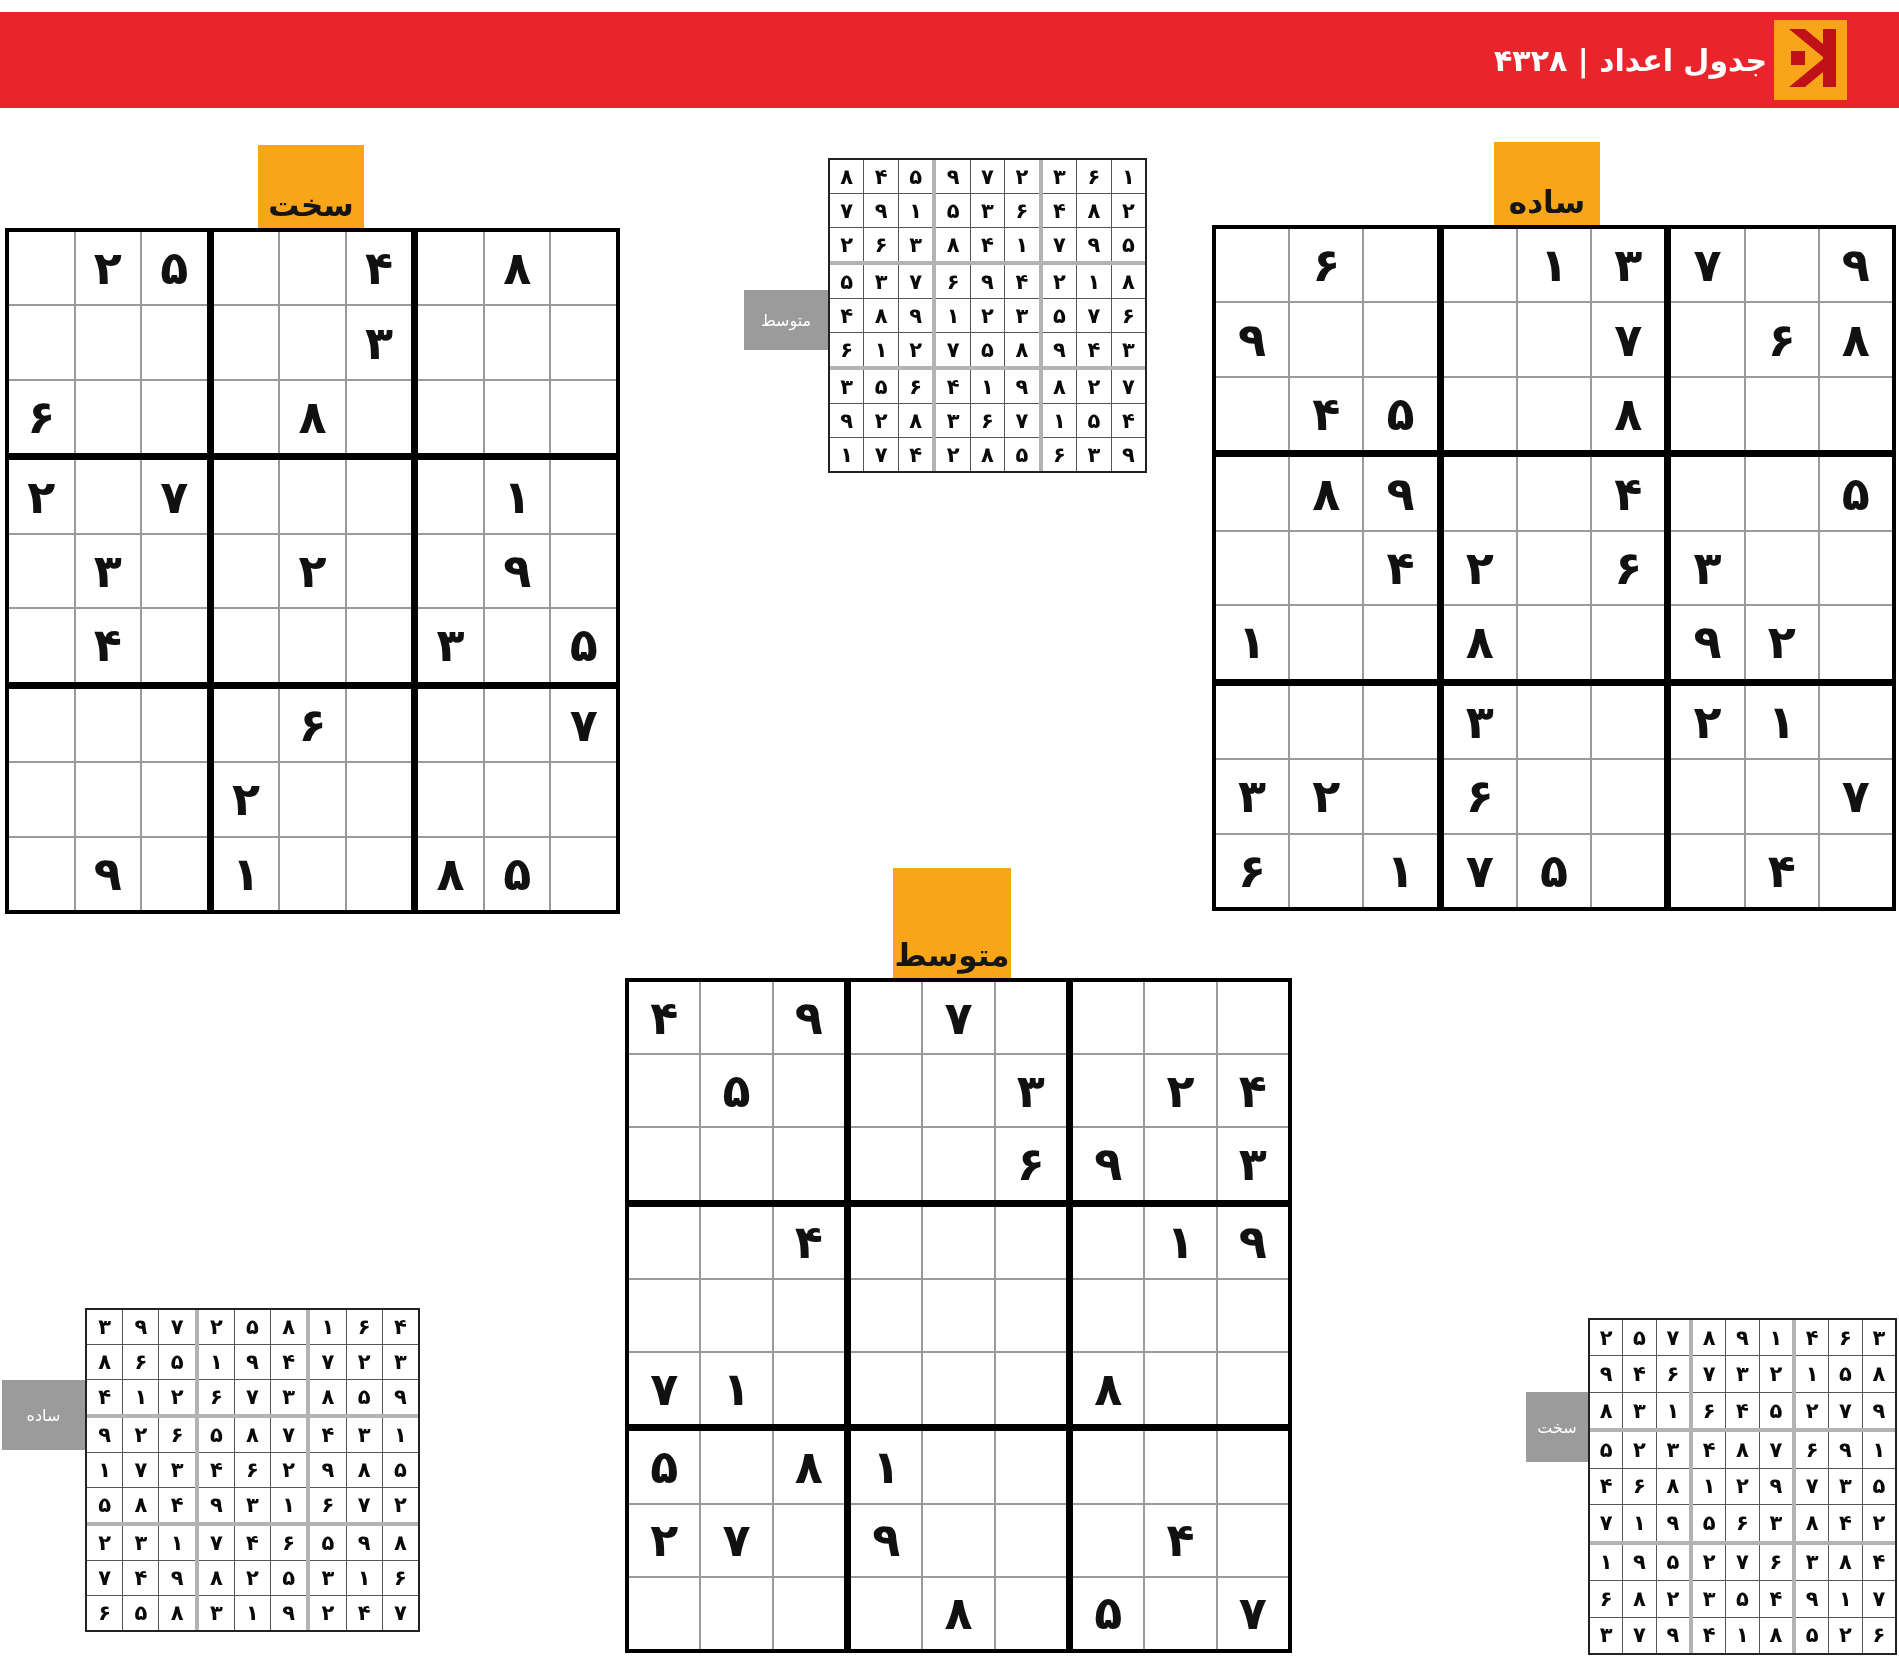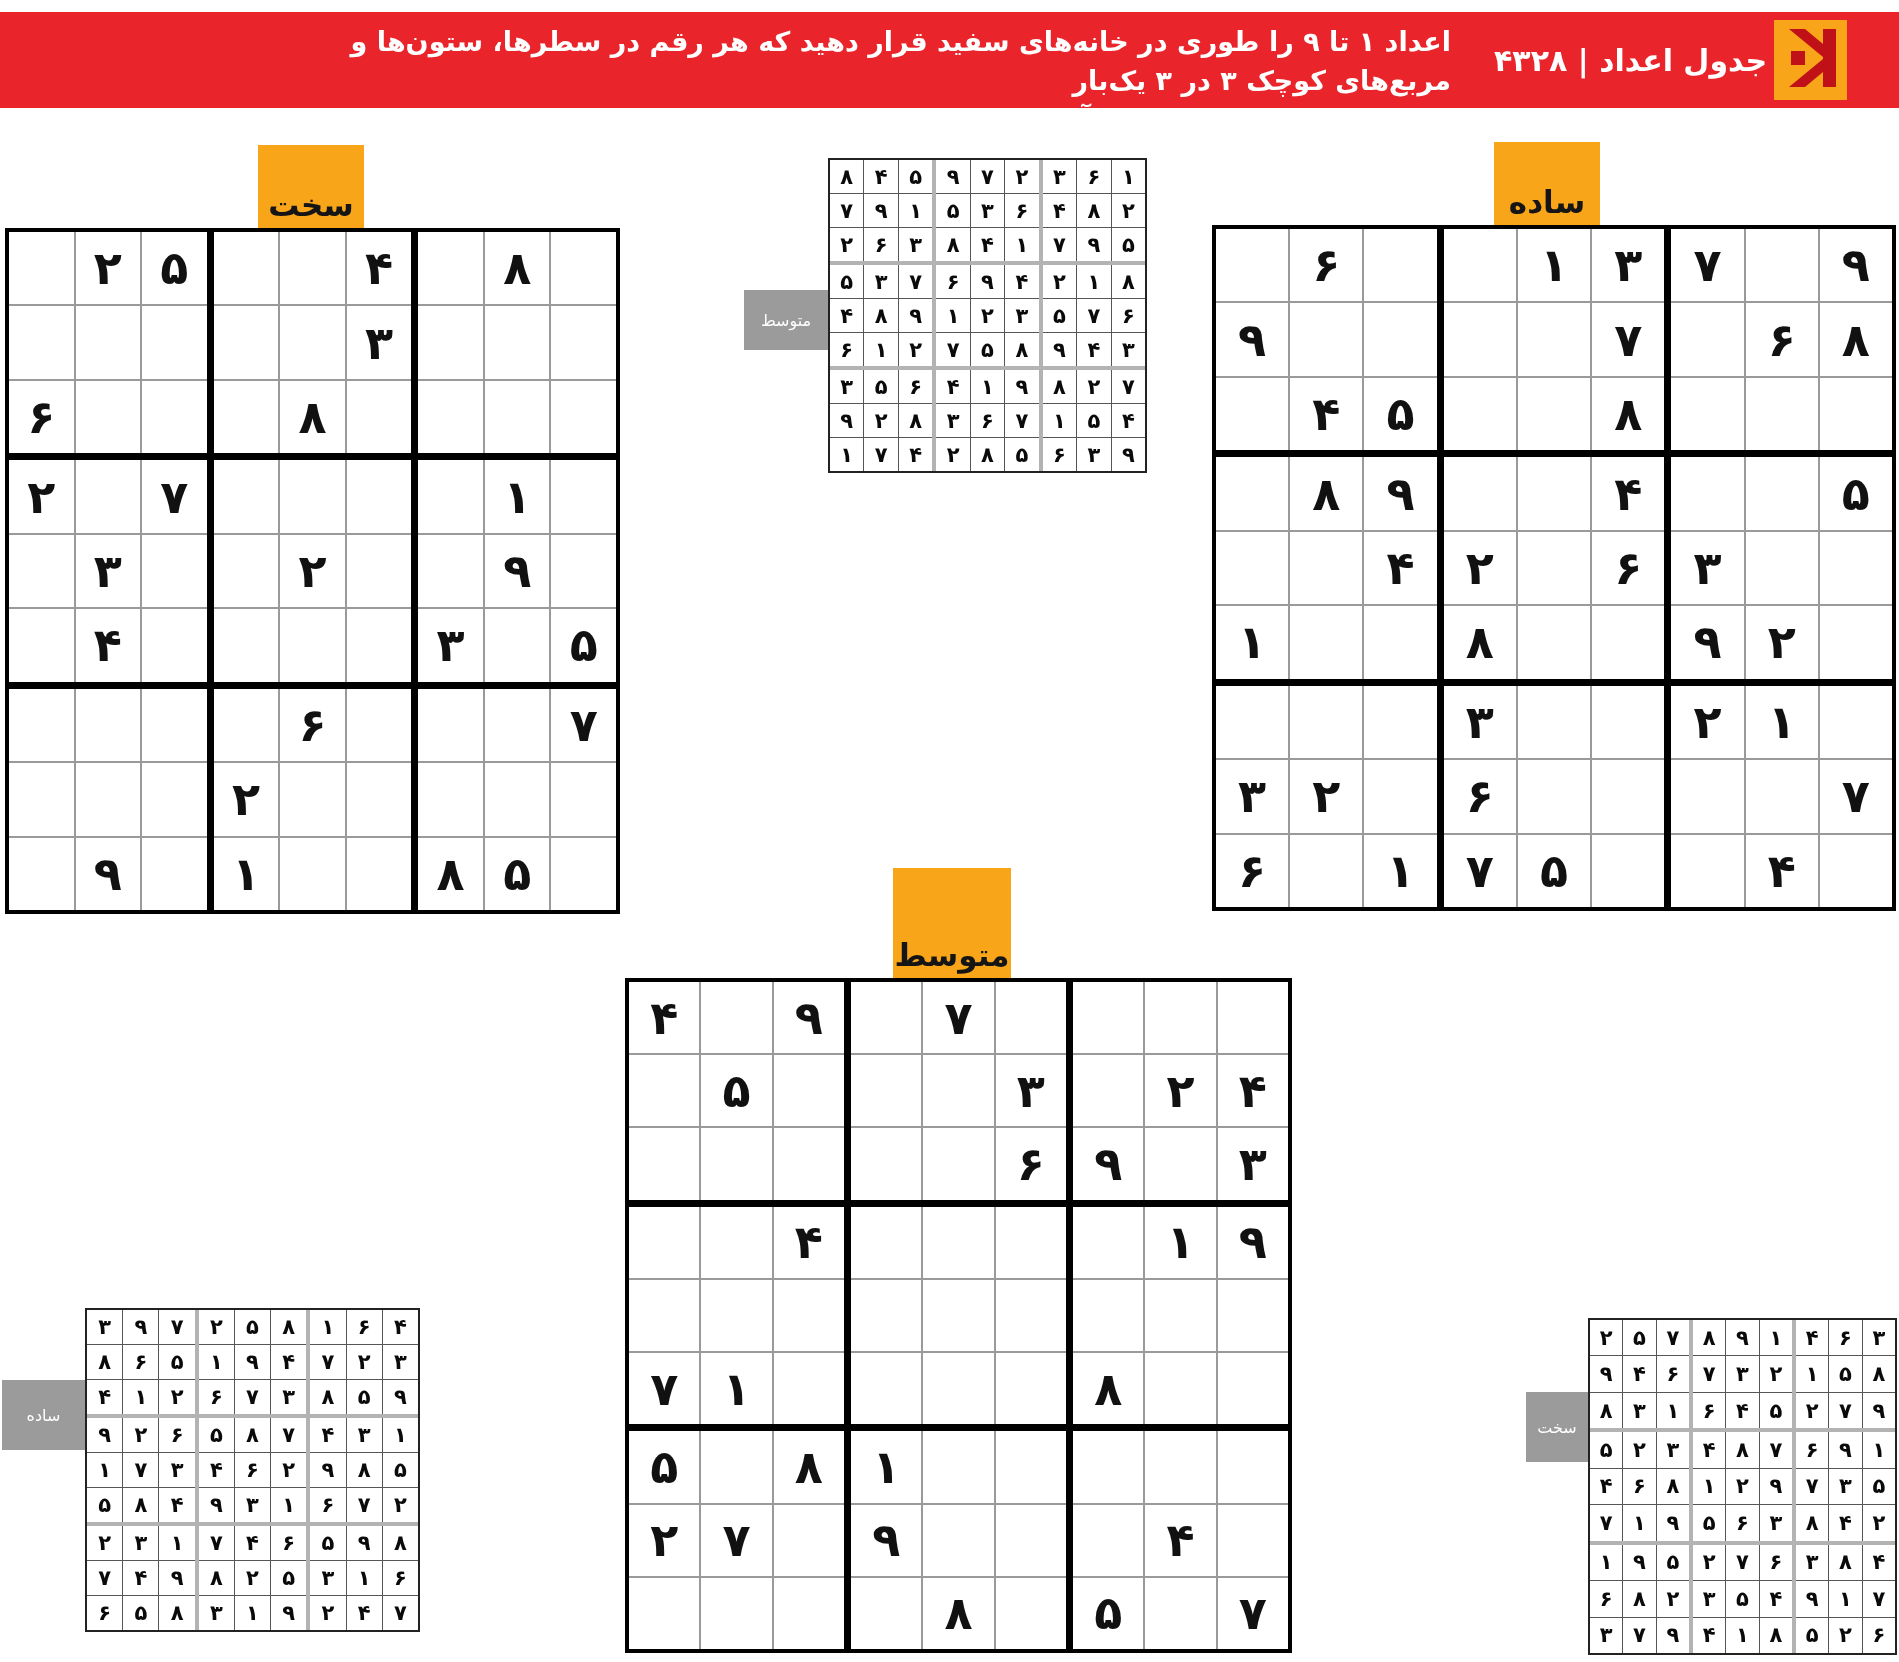--- a/index.html
+++ b/index.html
@@ -58,24 +58,20 @@
       <span>
         <svg width="56" height="62" viewBox="0 0 56 62">
           <rect x="40" y="2" width="13" height="58" fill="#bf1117"></rect>
           <polygon points="40,30 6,2 22,2 40,17" fill="#bf1117"></polygon>
           <polygon points="40,32 6,60 22,60 40,45" fill="#bf1117"></polygon>
           <rect x="8" y="24" width="14" height="14" fill="#bf1117"></rect>
         </svg>
       </span>
     </div>
     <div class="masthead-title">جدول اعداد | ۴۳۲۸</div>
-    <div class="instructions">
-      <span>اعداد ۱ تا ۹ را طوری در خانه‌های سفید قرار دهید که هر رقم در سطرها، ستون‌ها و مربع‌های کوچک ۳ در ۳ یک‌بار</span><br>
-      <span>دیده شود. پاسخ‌ها در ادامه آمده است.</span>
-    </div>
   </div>
 
   <div class="ptab" id="tab-hard">سخت</div>
   <div class="ptab" id="tab-easy">ساده</div>
   <div class="ptab" id="tab-medium">متوسط</div>
 
   <div class="grid-big" id="grid-hard">
       <div class="box">
         <div class="cell"></div>
         <div class="cell">۸</div>

